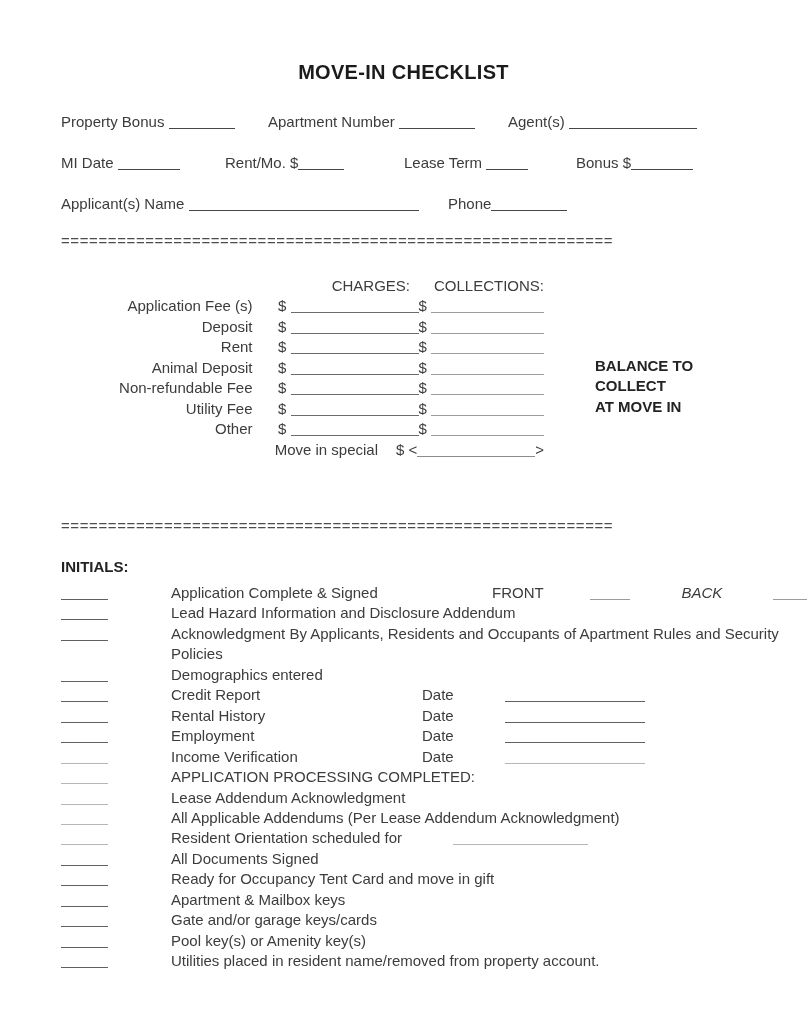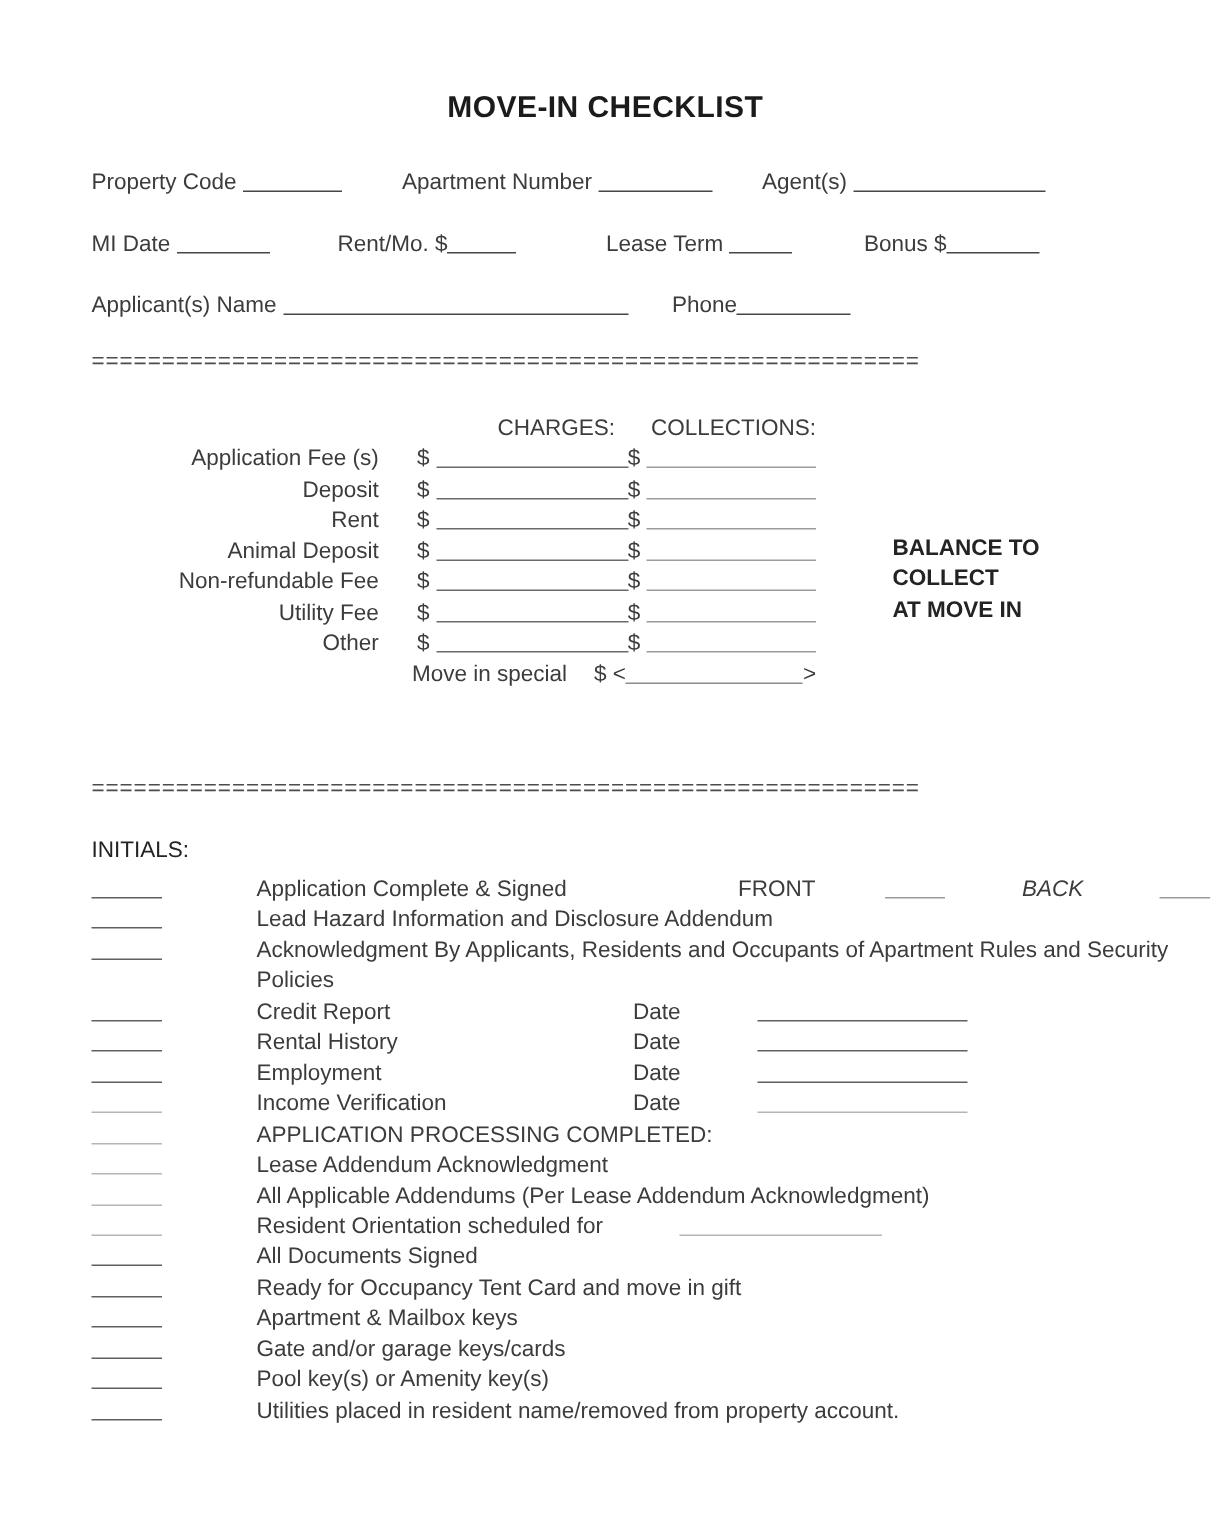--- a/index.html
+++ b/index.html
@@ -54,42 +54,42 @@
   .t-co { display:inline-block; width:188px; vertical-align:baseline; }
   .tlch{ border-color:#7a7a7a; } .tlco{ border-color:#a6a6a6; } .tlf{ border-color:#6a6a6a; }
 
   .balance-note {
     position:absolute; left:595px; top:356px;
     font-weight:bold; color:#232323; line-height:20.45px;
   }
 
   .initials-heading {
     position:absolute; left:61px; top:557px;
-    font-weight:normal; color:#232323;
+    font-weight:bold; color:#232323;
   }
   .checklist { position:absolute; left:61px; top:583px; width:746px; }
   .ck-row { display:flex; align-items:baseline; min-height:20.45px;gap:46px; }
   .ck-row .init { flex:0 0 47px; margin-right:17px; }
   .ck-label { flex:0 1 auto; max-width:612px; }
   .ck-label.t-date { width:205px; flex-shrink:0; }
   .ck-label.t-frontback { width:275px; flex-shrink:0; }
   .ck-label.t-approved { width:240px; flex-shrink:0; }
   .ck-row .bl { border-color:#606060; }
   .ck-row.light .bl { border-color:#b6b6b6; }
   .ck-row .fb { border-color:#9c9c9c; }
   .ml5 { margin-left:5px;font-style:italic; }
 </style>
 </head>
 <body>
 
 <div class="page">
 
   <div class="title">MOVE-IN CHECKLIST</div>
 
-  <div class="hrow r1"><span class="cell cw207"><span>Property Code</span> <span class="bl w66 hd"></span></span><span class="cell cw240"><span>Apartment Number</span> <span class="bl w76 hd"></span></span><span class="cell"><span>Agent(s)</span> <span class="bl w128 hd"></span></span></div>
+  <div class="hrow r1"><span class="cell cw207"><span>Property Bonus</span> <span class="bl w66 hd"></span></span><span class="cell cw240"><span>Apartment Number</span> <span class="bl w76 hd"></span></span><span class="cell"><span>Agent(s)</span> <span class="bl w128 hd"></span></span></div>
 
   <div class="hrow r2"><span class="cell cw164"><span>MI Date</span> <span class="bl w62 hd"></span></span><span class="cell cw179"><span>Rent/Mo. $</span><span class="bl w46 hd"></span></span><span class="cell cw172"><span>Lease Term</span> <span class="bl w42 hd"></span></span><span class="cell"><span>Bonus $</span><span class="bl w62 hd"></span></span></div>
 
   <div class="hrow r3"><span class="cell cw387"><span>Applicant(s) Name</span> <span class="bl w230 hd"></span></span><span class="cell"><span>Phone</span><span class="bl w76 hd"></span></span></div>
 
   <div class="sep sep1">======================================================================</div>
 
   <div class="fees">
     <div class="fee-row"><span class="fee-label"></span><span class="fee-ch hch">CHARGES:</span><span class="fee-co hco">COLLECTIONS:</span></div>
     <div id="fee-rows">
@@ -126,20 +126,24 @@
       <div class="ck-row">
         <span class="bl w47 init"></span>
         <span class="ck-label">Lead Hazard Information and Disclosure Addendum</span>
       </div>
       <div class="ck-row">
         <span class="bl w47 init"></span>
         <span class="ck-label">Acknowledgment By Applicants, Residents and Occupants of Apartment Rules and Security Policies</span>
       </div>
       <div class="ck-row">
         <span class="bl w47 init"></span>
+        <span class="ck-label">Demographics entered</span>
+      </div>
+      <div class="ck-row">
+        <span class="bl w47 init"></span>
         <span class="ck-label t-date">Credit Report</span>
         <span>Date</span>
         <span class="bl w140 ml5"></span>
       </div>
       <div class="ck-row">
         <span class="bl w47 init"></span>
         <span class="ck-label t-date">Rental History</span>
         <span>Date</span>
         <span class="bl w140 ml5"></span>
       </div>

